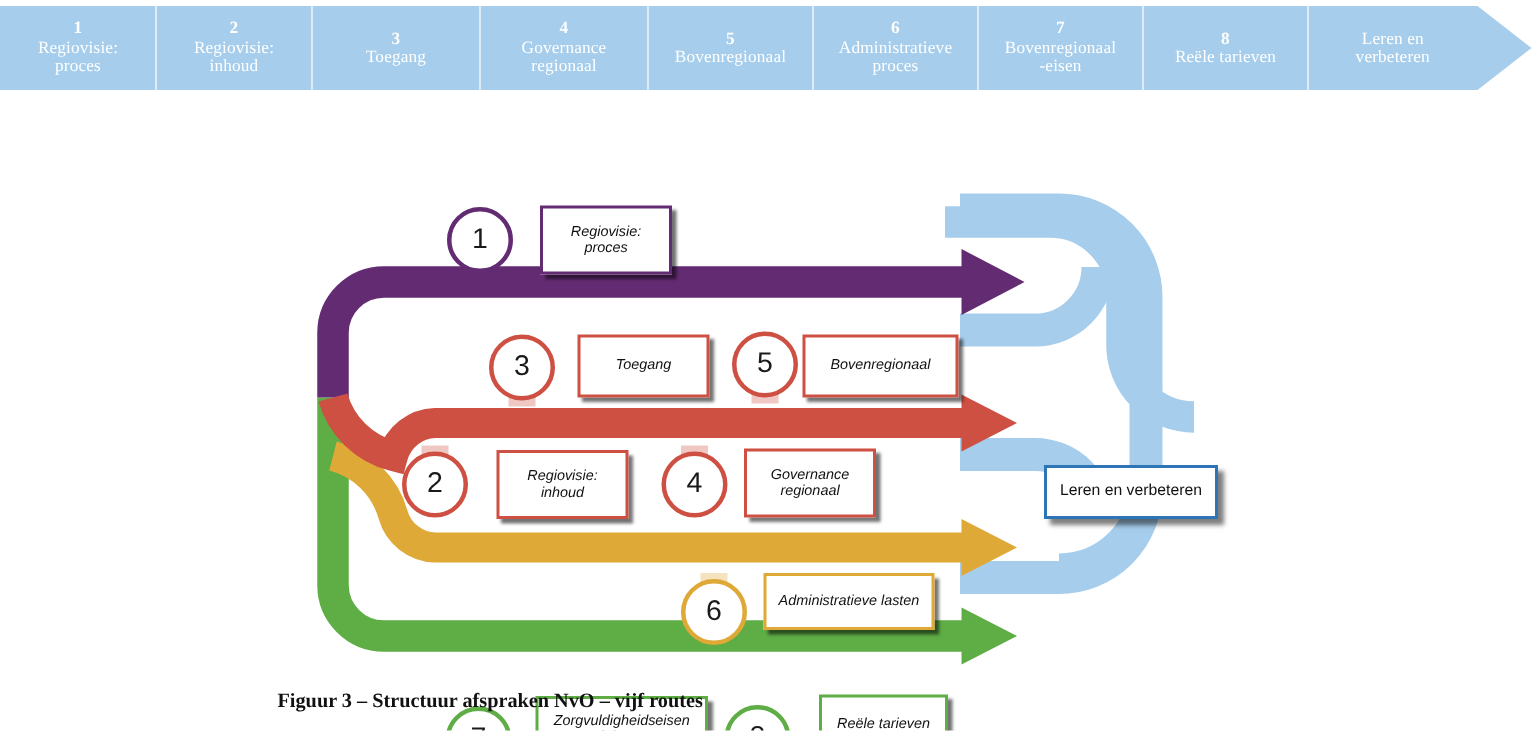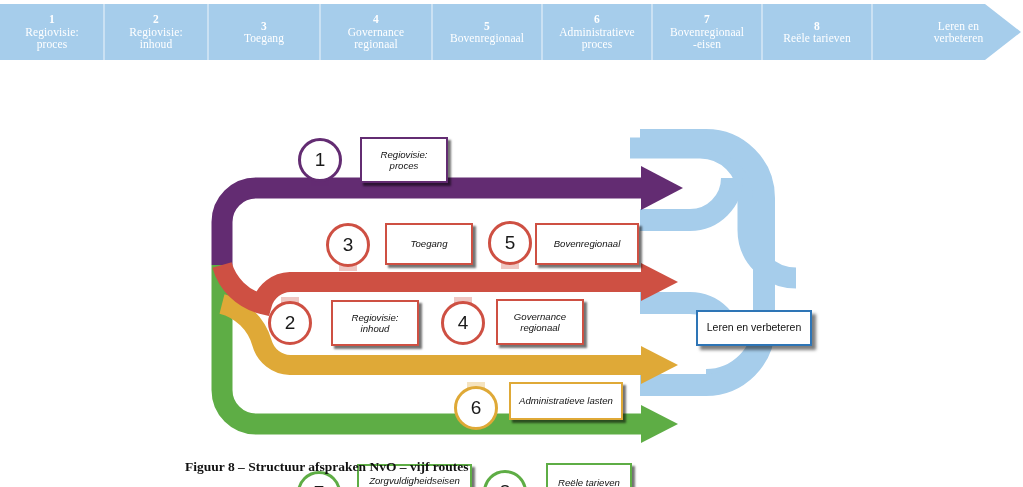--- a/index.html
+++ b/index.html
@@ -87,21 +87,21 @@
       </div>
       <div class="seg-label" style="left: 652px; width: 110px;">
         <div class="seg-num">7</div>
         <div class="seg-txt">Bovenregionaal
 -eisen</div>
       </div>
       <div class="seg-label" style="left: 762px; width: 110px;">
         <div class="seg-num">8</div>
         <div class="seg-txt">Reële tarieven</div>
       </div>
-      <div class="seg-label" style="left: 872px; width: 113px; margin-left: 30px;">
+      <div class="seg-label" style="left: 872px; width: 113px;">
         <div class="seg-txt">Leren en
 verbeteren</div>
       </div>
     </div>
 </div>
 
 <div id="diagram">
 
 <svg width="1023" height="400" viewBox="0 0 1023 400">
   <defs>
@@ -172,13 +172,13 @@
       <div class="lbox" style="left: 496px; top: 239px; width: 88px; height: 46px; border-color: rgb(206, 80, 67);">Governance
 regionaal</div>
       <div class="lbox" style="left: 509px; top: 322px; width: 114px; height: 38px; border-color: rgb(223, 169, 55);">Administratieve lasten</div>
       <div class="lbox" style="left: 357px; top: 404px; width: 115px; height: 44px; border-color: rgb(94, 173, 69);">Zorgvuldigheidseisen
 inkoop</div>
       <div class="lbox" style="left: 546px; top: 403px; width: 86px; height: 40px; border-color: rgb(94, 173, 69);">Reële tarieven</div>
       <div class="lbox plain" style="left: 696px; top: 250px; width: 116px; height: 36px; border-color: rgb(46, 117, 182);">Leren en verbeteren</div>
     </div>
 </div>
 
-<div id="caption">Figuur 8 – Structuur afspraken NvO – vijf routes</div>
+<div id="caption">Figuur 3 – Structuur afspraken NvO – vijf routes</div>
 
 </body></html>

